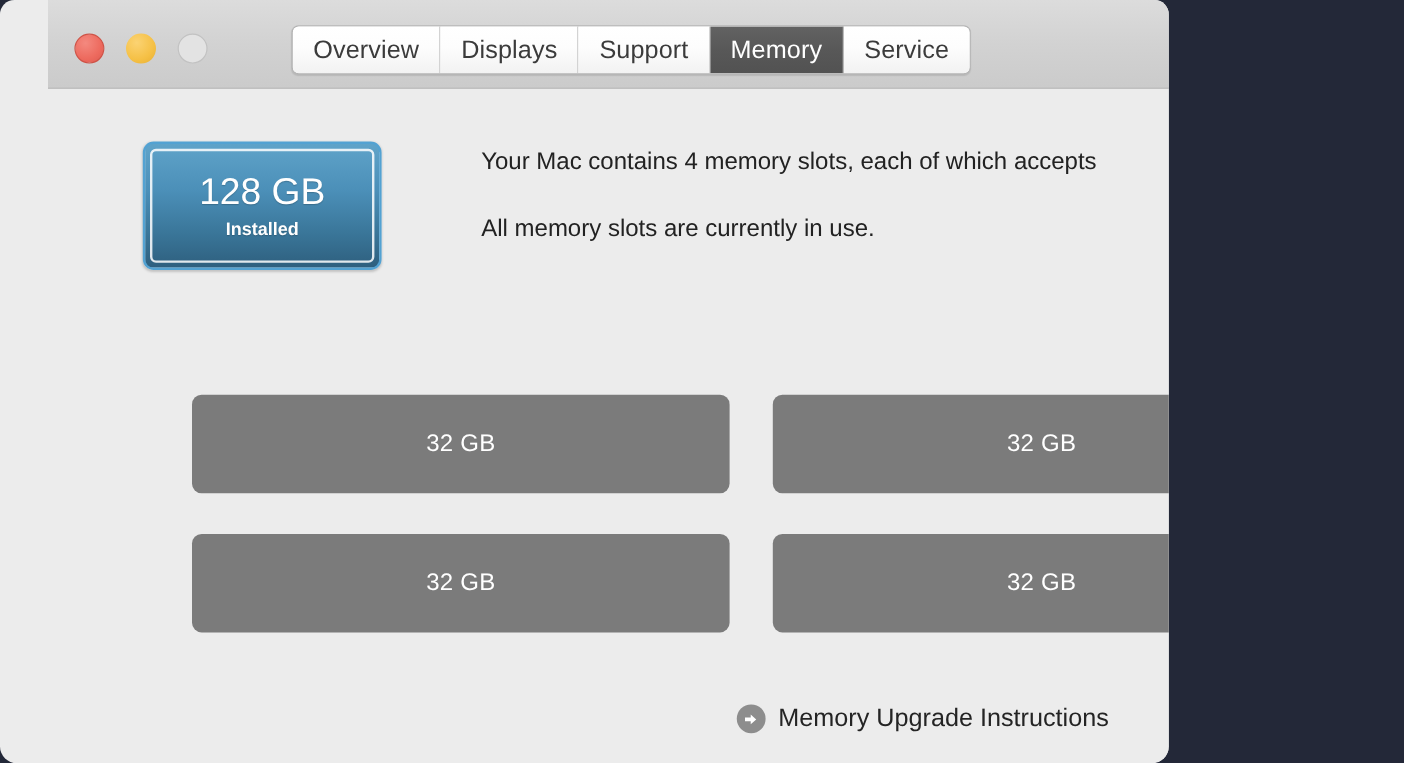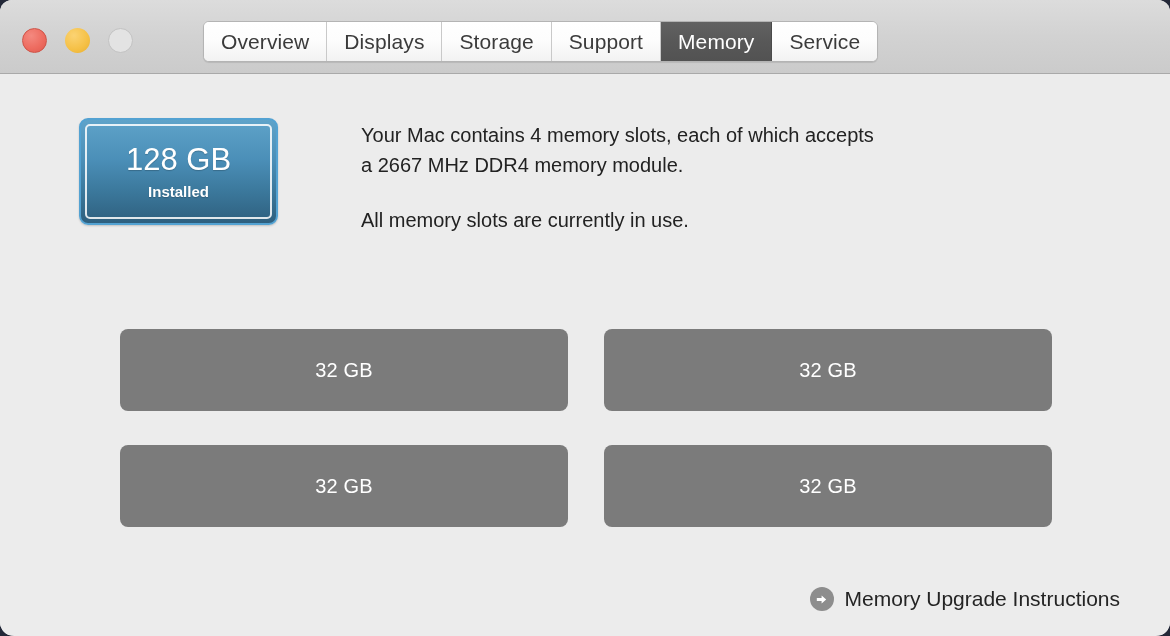--- a/index.html
+++ b/index.html
@@ -11,26 +11,27 @@
     background: #232838;
     font-family: "Liberation Sans", sans-serif;
     -webkit-font-smoothing: antialiased;
   }
 
   
   .window {
     position: absolute;
     left: 0;
     top: 0;
-    width: 1170px;
+    width: 974px;
     height: 636px;
     border-radius: 12px 12px 14px 14px;
     overflow: hidden;
     background: #ececec;
     box-sizing: border-box;
+    padding-left: 40px;
   }
 
   
   .titlebar {
     position: relative;
     height: 74px;
     background: linear-gradient(to bottom, #dcdcdc 0%, #d2d2d2 50%, #cbcbcb 100%);
     border-bottom: 1px solid #a9a9a9;
     box-sizing: border-box;
   }
@@ -225,40 +226,38 @@
 
     <div class="traffic-lights">
       <div class="tl tl-close"></div>
       <div class="tl tl-min"></div>
       <div class="tl tl-zoom"></div>
     </div>
 
     <div class="tabbar">
       <div class="tab">Overview</div>
       <div class="tab">Displays</div>
-      <div class="tab">Storage</div>
       <div class="tab">Support</div>
       <div class="tab selected">Memory</div>
       <div class="tab">Service</div>
     </div>
 
   </div>
 
   <div class="content">
 
     <div class="mem-badge">
       <div class="mem-badge-size">128 GB</div>
       <div class="mem-badge-label">Installed</div>
     </div>
 
     <div class="desc">
       <p>
         <span>Your Mac contains 4 memory slots, each of which accepts</span>
         <br>
-        <span>a 2667 MHz DDR4 memory module.</span>
       </p>
       <p class="second">All memory slots are currently in use.</p>
     </div>
 
     <div class="slot-grid">
       <div class="slot">32 GB</div>
       <div class="slot">32 GB</div>
       <div class="slot">32 GB</div>
       <div class="slot">32 GB</div>
     </div>

